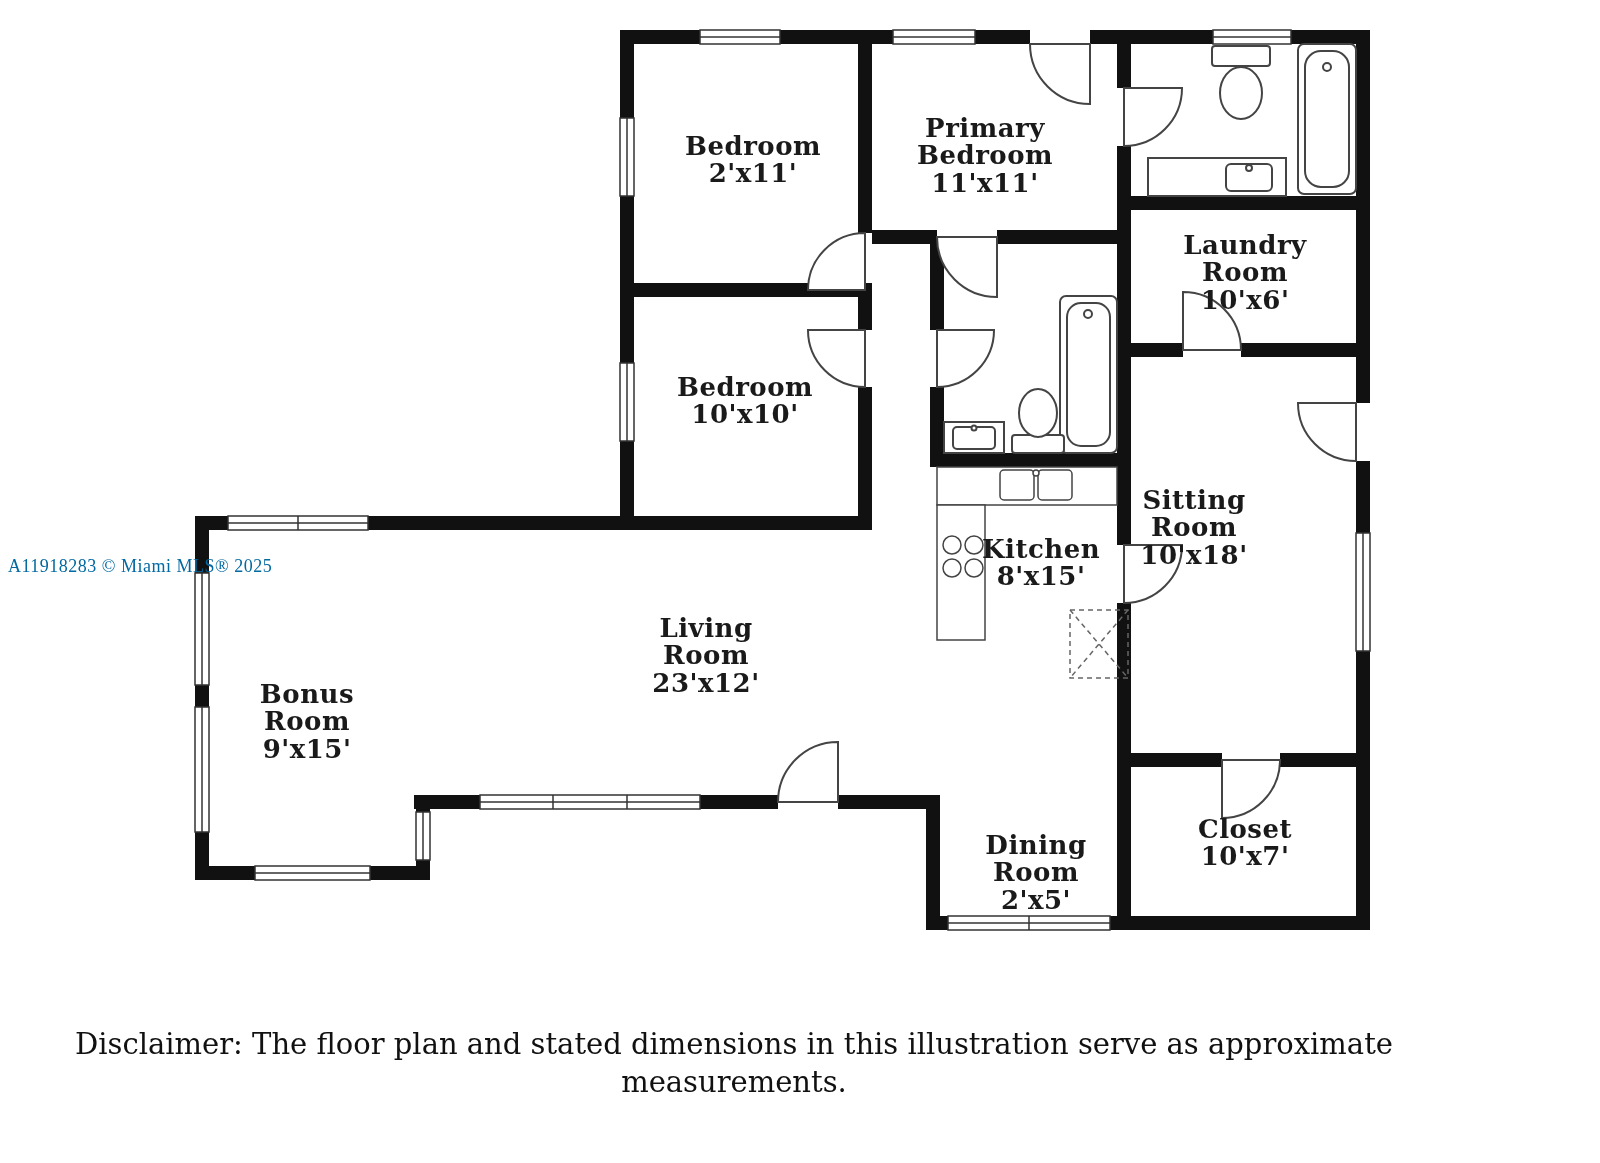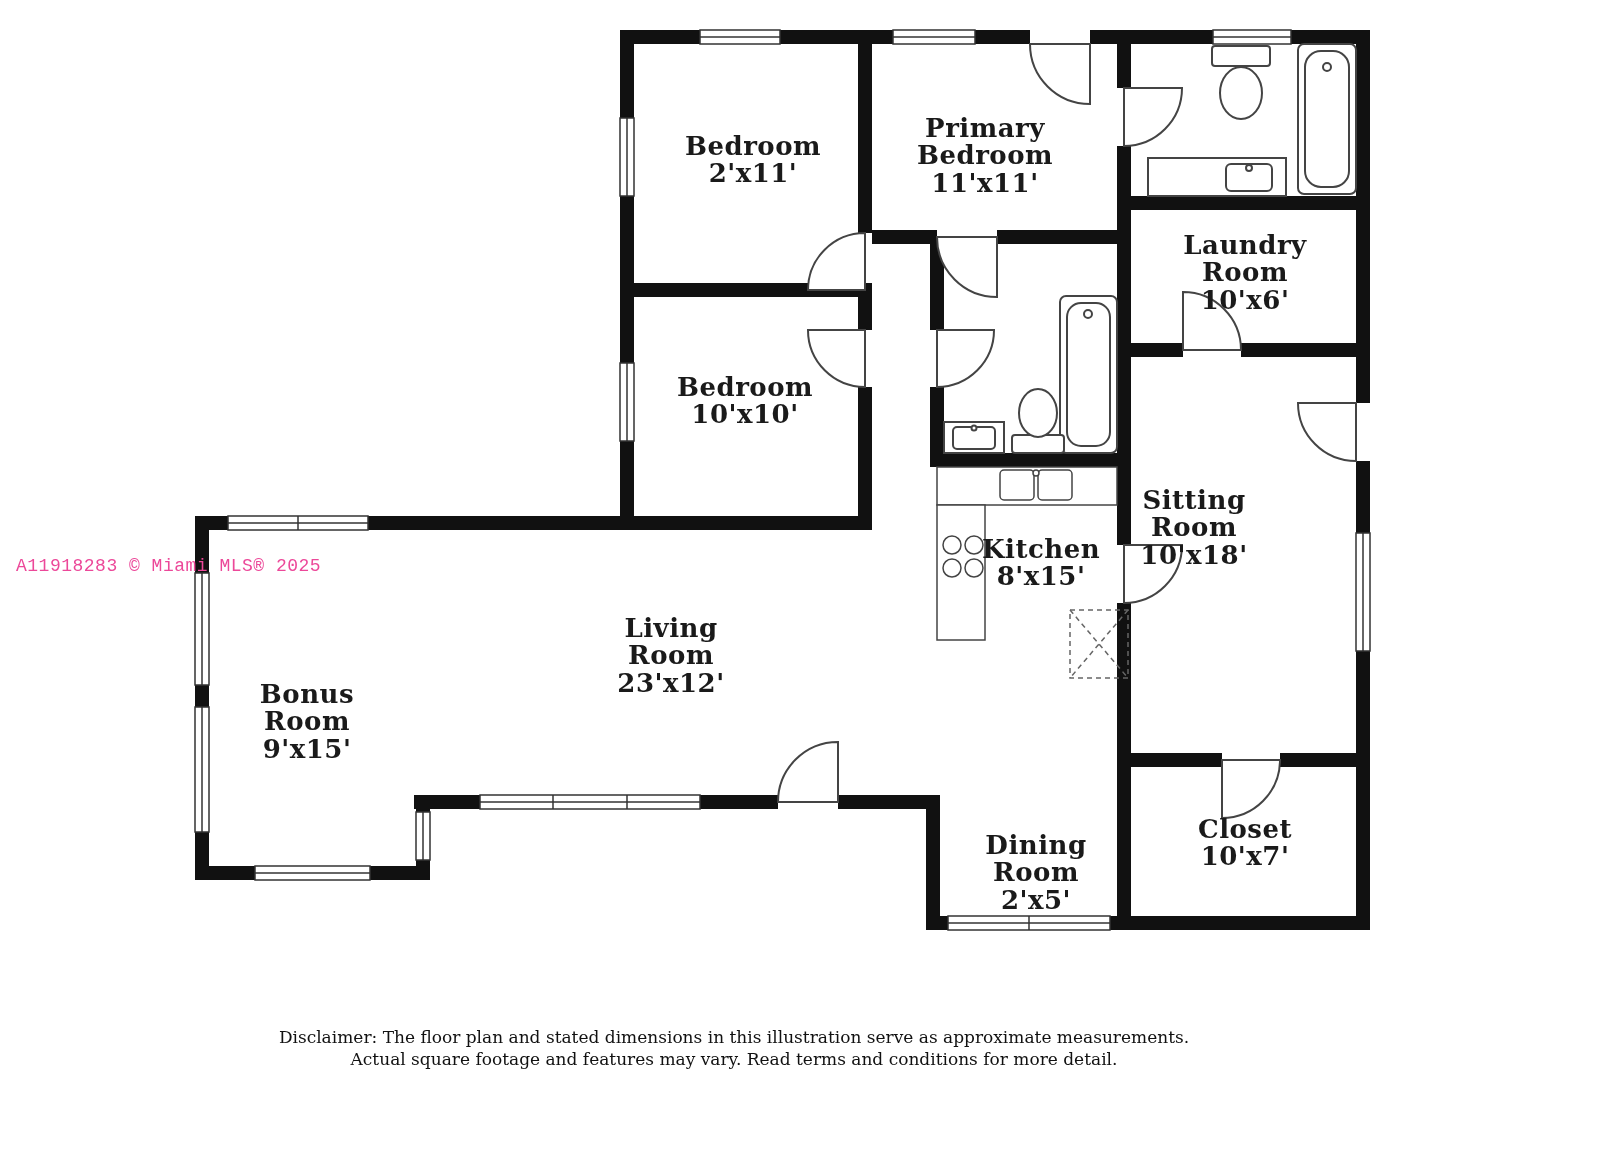--- a/index.html
+++ b/index.html
@@ -27,35 +27,35 @@
     font-family: "DejaVu Serif", serif;
     font-weight: bold;
     font-size: 26px;
     line-height: 1.05;
     letter-spacing: 0.5px;
     color: #1a1a1a;
     white-space: nowrap;
   }
   .watermark {
     position: absolute;
-    left: 16px;
+    left: 8px;
     top: 556px;
-    font-family: Liberation Mono, monospace;
+    font-family: Liberation Serif, serif;
     font-size: 18px;
-    color: #ec4899;
+    color: #0369a1;
     letter-spacing: 0.5px;
   }
   .disclaimer {
     position: absolute;
     left: 0;
     right: 0;
     top: 1026px;
     text-align: center;
     font-family: "DejaVu Serif", serif;
-    font-size: 17px;
+    font-size: 29px;
     line-height: 1.3;
     color: #111111;
   }
 </style>
 </head>
 <body>
 
 <div class="canvas">
 
   <svg class="plan-svg" width="1600" height="1163" viewBox="0 0 1600 1163" xmlns="http://www.w3.org/2000/svg">
@@ -250,21 +250,21 @@
     </div>
     <div class="room-label" style="left:1194px; top:528px">
       <div>Sitting</div>
       <div>Room</div>
       <div>10'x18'</div>
     </div>
     <div class="room-label" style="left:1041px; top:563px">
       <div>Kitchen</div>
       <div>8'x15'</div>
     </div>
-    <div class="room-label" style="left:671px; top:656px">
+    <div class="room-label" style="left:706px; top:656px">
       <div>Living</div>
       <div>Room</div>
       <div>23'x12'</div>
     </div>
     <div class="room-label" style="left:307px; top:722px">
       <div>Bonus</div>
       <div>Room</div>
       <div>9'x15'</div>
     </div>
     <div class="room-label" style="left:1036px; top:873px">
@@ -275,16 +275,15 @@
     <div class="room-label" style="left:1245px; top:843px">
       <div>Closet</div>
       <div>10'x7'</div>
     </div>
   </div>
 
   <div class="watermark">A11918283 © Miami MLS® 2025</div>
 
   <div class="disclaimer">
     <div>Disclaimer: The floor plan and stated dimensions in this illustration serve as approximate measurements.</div>
-    <div>Actual square footage and features may vary. Read terms and conditions for more detail.</div>
   </div>
 
 </div>
 
 </body></html>

